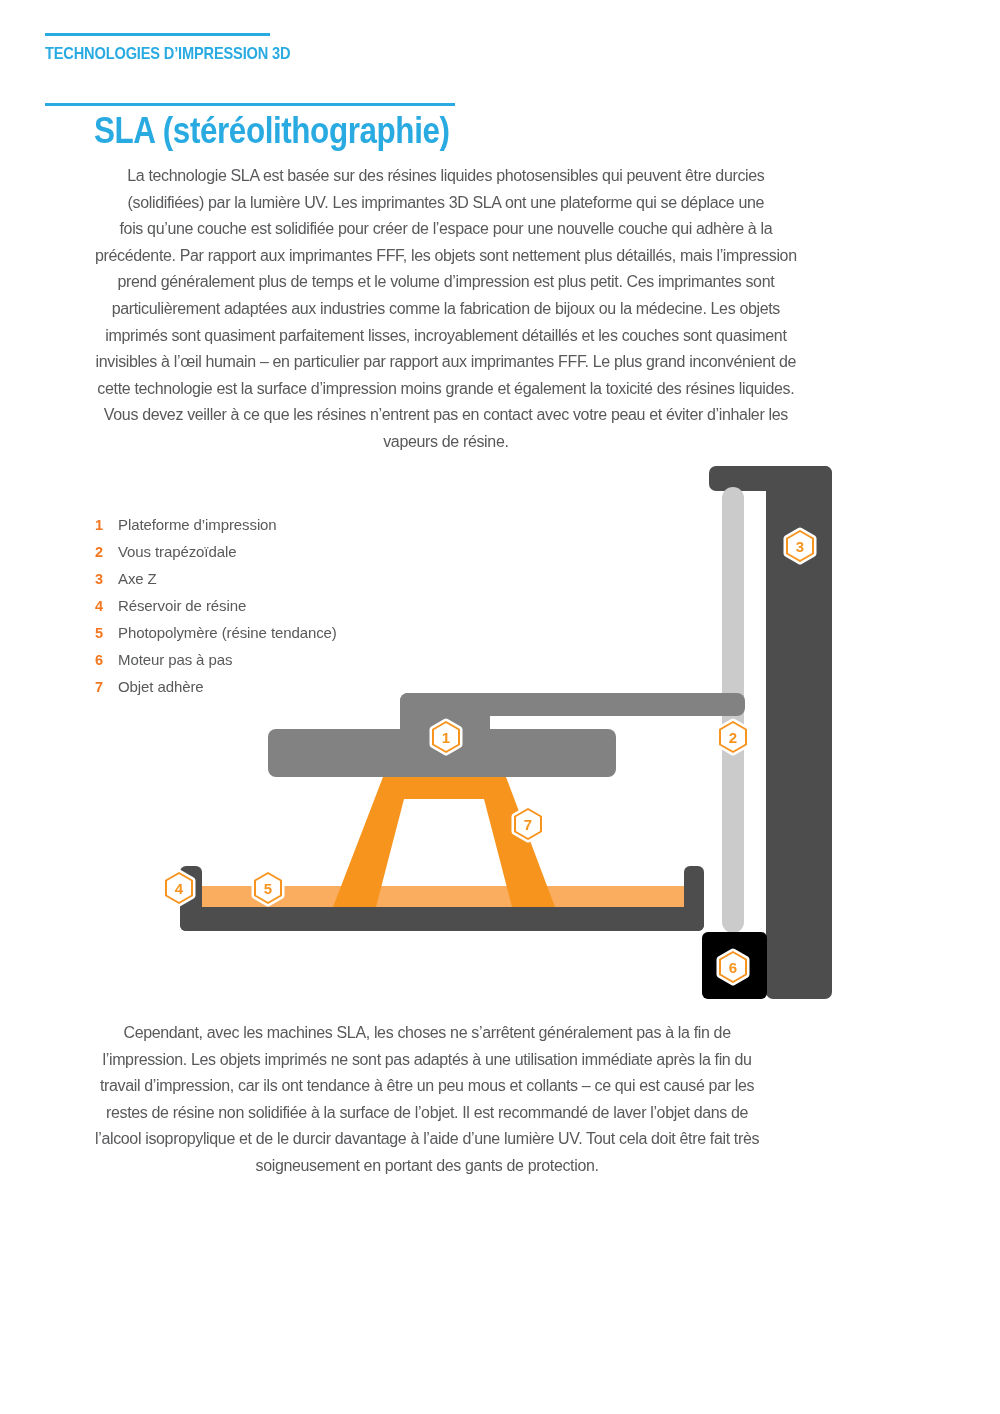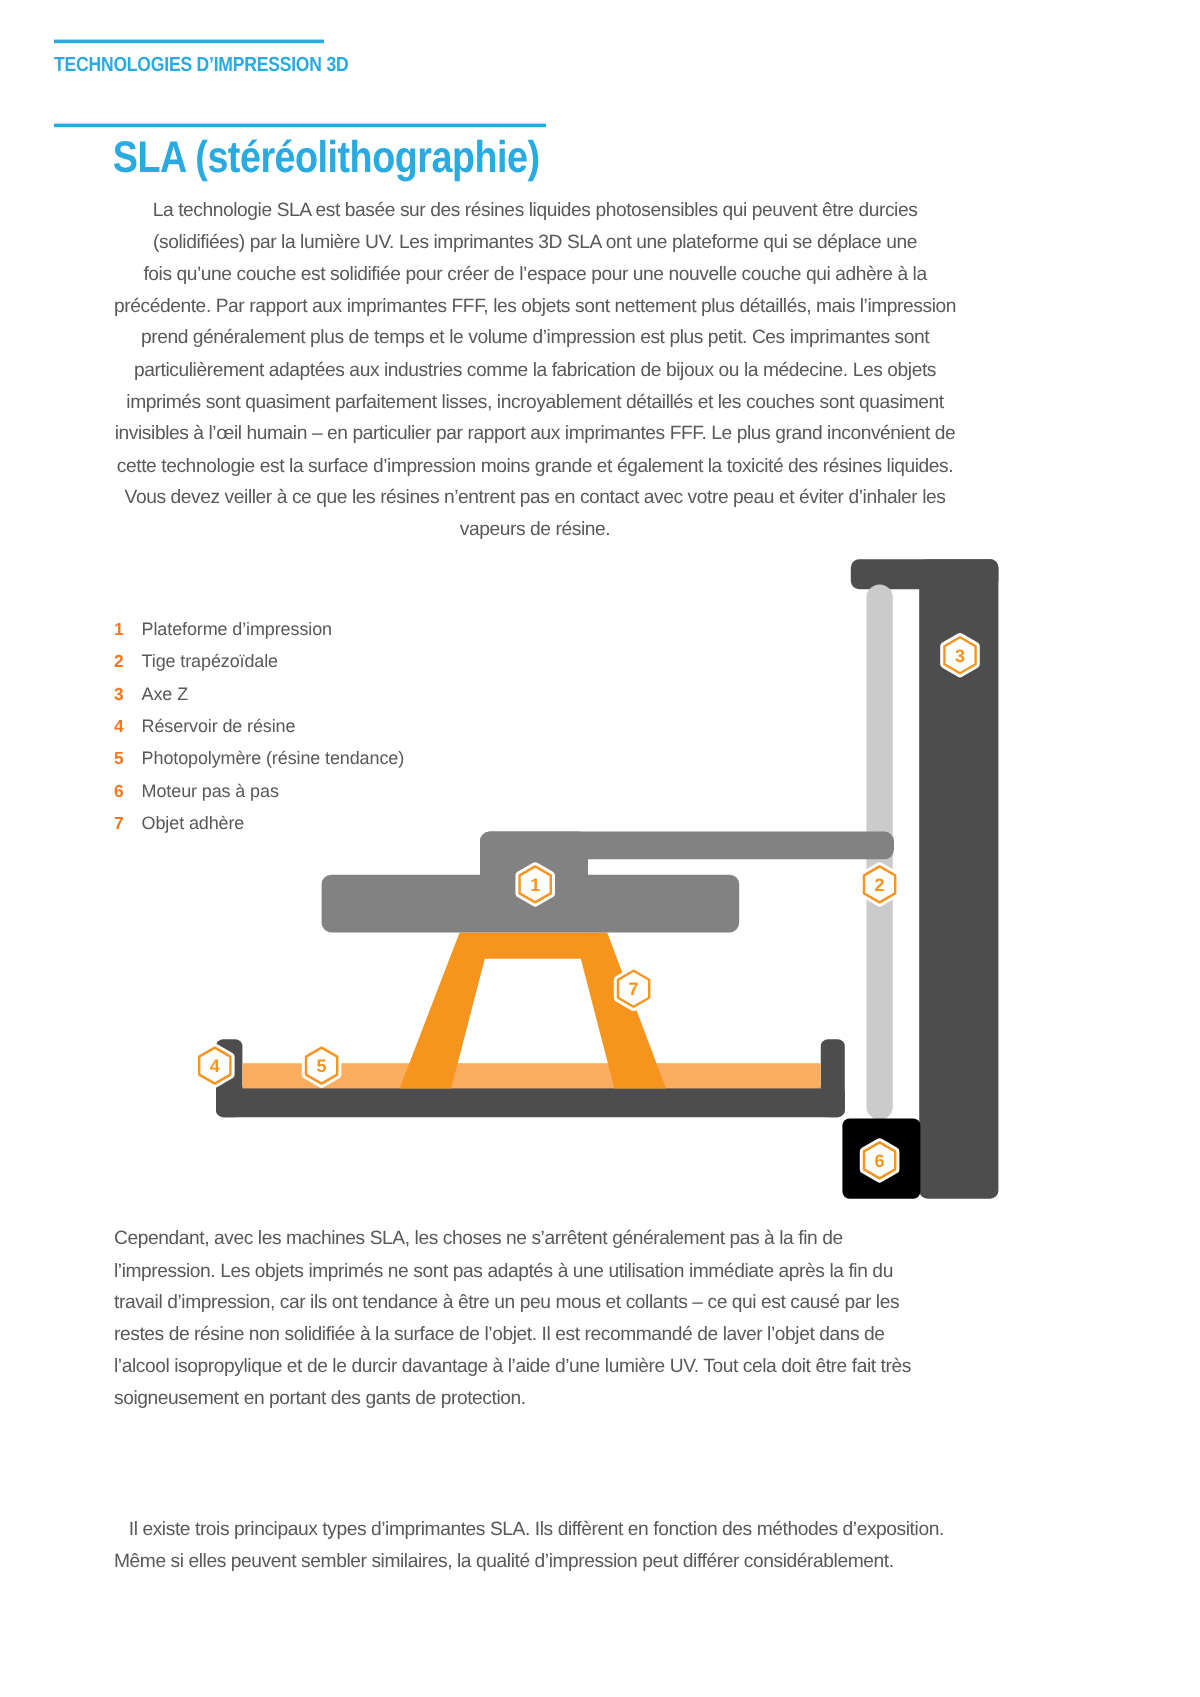--- a/index.html
+++ b/index.html
@@ -16,21 +16,21 @@
   .title{
     position:absolute;left:94px;top:111px;margin:0;color:#29ABE2;font-weight:bold;
     font-size:37px;letter-spacing:-0.5px;transform:scaleX(0.85);transform-origin:left top;
     white-space:nowrap;line-height:1.1;
   }
   .body-text{
     position:absolute;left:95px;margin:0;color:#58595B;font-size:16px;
     line-height:26.6px;letter-spacing:-0.35px;white-space:pre;
   }
   .intro{top:163px;text-align:center;}
-  .after-diagram{top:1020px;}
+  .after-diagram{top:1020px;text-align:center;}
   .closing{top:1262px;}
   .legend{position:absolute;left:95px;top:511px;}
   .legend-row{display:flex;height:27px;align-items:center;}
   .legend-num{width:23px;color:#F4761F;font-weight:bold;font-size:14.5px;flex:none;}
   .legend-label{color:#58595B;font-size:15px;letter-spacing:-0.1px;}
   .diagram{position:absolute;left:0;top:450px;width:1000px;height:560px;}
   .badge-num{font-family:"Liberation Sans",sans-serif;font-size:15px;font-weight:bold;fill:#F7941E;}
   .footer-rule{left:45px;top:1399px;width:912px;height:4px;}
   .kicker-rule{left:45px;top:33px;width:225px;height:3px;}
   .title-rule{left:45px;top:103px;width:410px;height:3px;}
@@ -58,21 +58,21 @@
 Vous devez veiller à ce que les résines n’entrent pas en contact avec votre peau et éviter d’inhaler les
 vapeurs de résine.</p>
 
   <div class="legend">
     <div class="legend-row">
       <span class="legend-num">1</span>
       <span class="legend-label">Plateforme d’impression</span>
     </div>
     <div class="legend-row">
       <span class="legend-num">2</span>
-      <span class="legend-label">Tige trapézoïdale</span>
+      <span class="legend-label">Vous trapézoïdale</span>
     </div>
     <div class="legend-row">
       <span class="legend-num">3</span>
       <span class="legend-label">Axe Z</span>
     </div>
     <div class="legend-row">
       <span class="legend-num">4</span>
       <span class="legend-label">Réservoir de résine</span>
     </div>
     <div class="legend-row">
@@ -153,18 +153,16 @@
       </g>
     </svg>
 
   <p class="body-text after-diagram">Cependant, avec les machines SLA, les choses ne s’arrêtent généralement pas à la fin de
 l’impression. Les objets imprimés ne sont pas adaptés à une utilisation immédiate après la fin du
 travail d’impression, car ils ont tendance à être un peu mous et collants – ce qui est causé par les
 restes de résine non solidifiée à la surface de l’objet. Il est recommandé de laver l’objet dans de
 l’alcool isopropylique et de le durcir davantage à l’aide d’une lumière UV. Tout cela doit être fait très
 soigneusement en portant des gants de protection.</p>
 
-  <p class="body-text closing">   Il existe trois principaux types d’imprimantes SLA. Ils diffèrent en fonction des méthodes d’exposition.
-Même si elles peuvent sembler similaires, la qualité d’impression peut différer considérablement.</p>
 
   <div class="rule footer-rule"></div>
 
 </div>
 
 </body></html>

